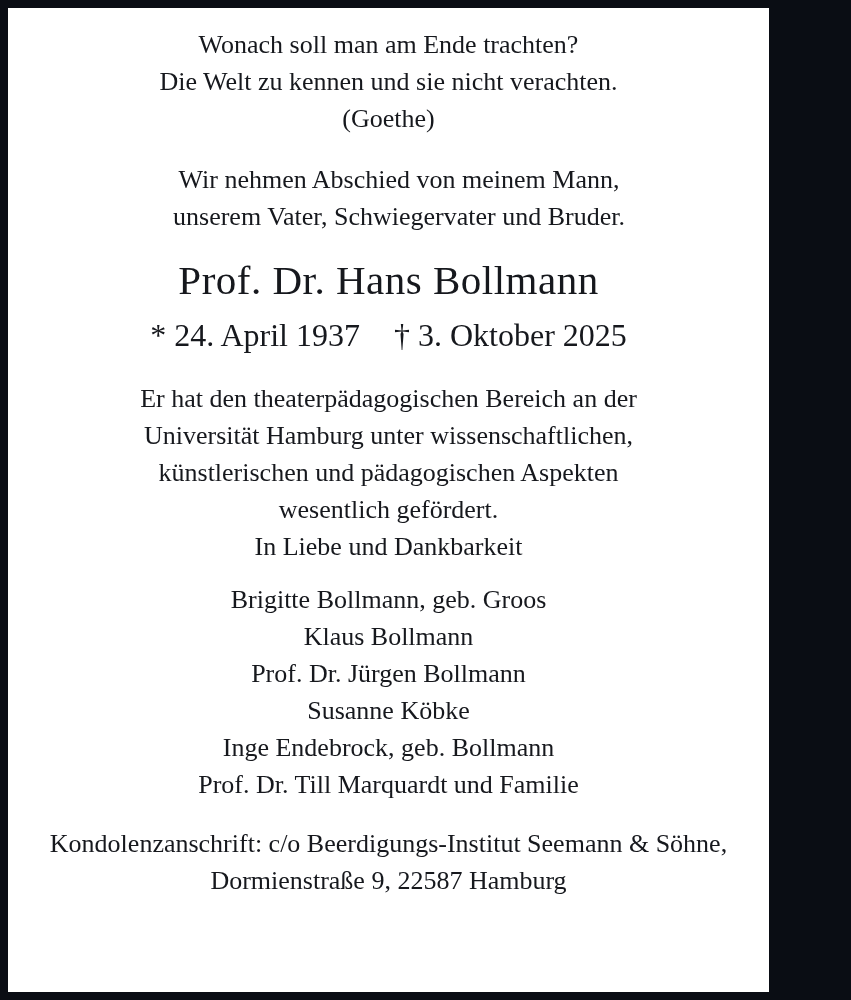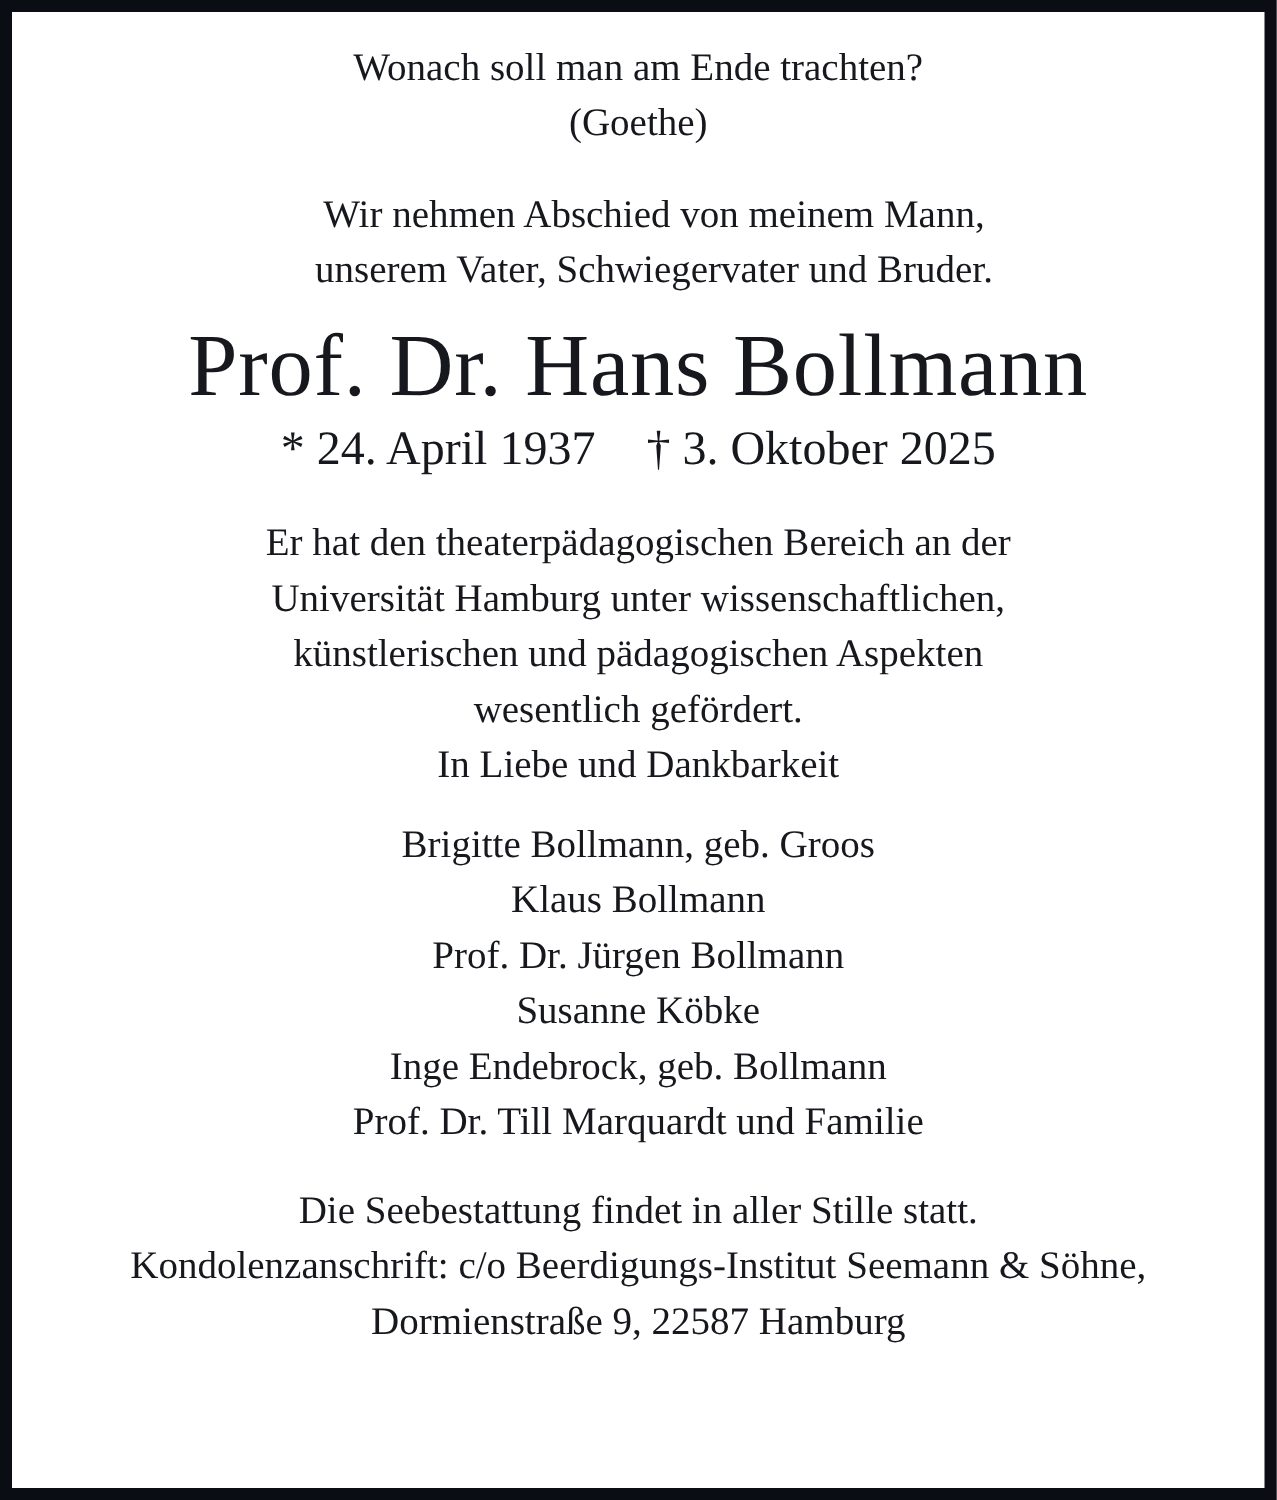--- a/index.html
+++ b/index.html
@@ -1,21 +1,21 @@
 <!DOCTYPE html>
 <html><head>
 <meta charset="utf-8">
 <style>
   html, body {
     margin: 0;
     padding: 0;
     background: #0a0d14;
   }
   .page {
-    width: 851px;
+    width: 777px;
     height: 1000px;
     box-sizing: border-box;
     position: relative;
     background: #0a0d14;
   }
   .notice {
     position: absolute;
     inset: 0;
     box-sizing: border-box;
     border: 8px solid #0a0d14;
@@ -31,21 +31,21 @@
     padding: 0;
   }
   .body-text {
     font-size: 26px;
     line-height: 37px;
   }
   .quote-block { margin-top: 0; }
   .intro-block { margin-top: 24px; margin-left: 21px; }
   .deceased-name {
     margin: 14px 0 0 0;
-    font-size: 59px;
+    font-size: 41px;
     line-height: 62px;
     font-weight: normal;
     letter-spacing: 0.5px;
   }
   .dates-line {
     margin-top: 5px;
     font-size: 32px;
     line-height: 38px;
   }
   .dates-line .death-date { margin-left: 34px; }
@@ -55,20 +55,21 @@
   .closing-block { margin-top: 22px; }
 </style>
 </head>
 <body>
 
 <div class="page">
   <div class="notice">
 
     <div class="quote-block body-text">
       <p>Wonach soll man am Ende trachten?</p>
+      <p>Die Welt zu kennen und sie nicht verachten.</p>
       <p>(Goethe)</p>
     </div>
 
     <div class="intro-block body-text">
       <p>Wir nehmen Abschied von meinem Mann,</p>
       <p>unserem Vater, Schwiegervater und Bruder.</p>
     </div>
 
     <h1 class="deceased-name">Prof. Dr. Hans Bollmann</h1>
 
@@ -88,19 +89,18 @@
     <div class="mourners-block body-text">
       <p>Brigitte Bollmann, geb. Groos</p>
       <p>Klaus Bollmann</p>
       <p>Prof. Dr. Jürgen Bollmann</p>
       <p>Susanne Köbke</p>
       <p>Inge Endebrock, geb. Bollmann</p>
       <p>Prof. Dr. Till Marquardt und Familie</p>
     </div>
 
     <div class="closing-block body-text">
-      <p>Die Seebestattung findet in aller Stille statt.</p>
       <p>Kondolenzanschrift: c/o Beerdigungs-Institut Seemann &amp; Söhne,</p>
       <p>Dormienstraße 9, 22587 Hamburg</p>
     </div>
 
   </div>
 </div>
 
 </body></html>

